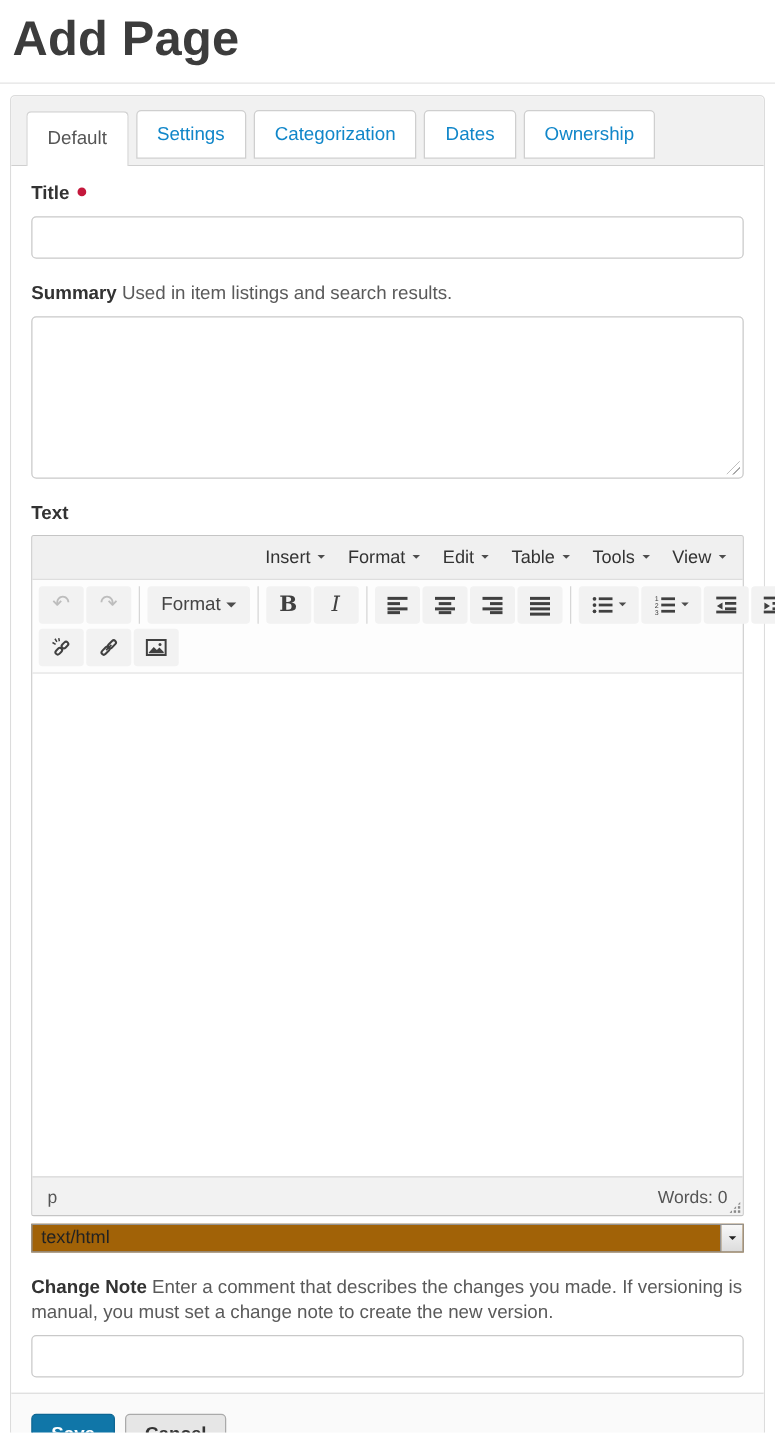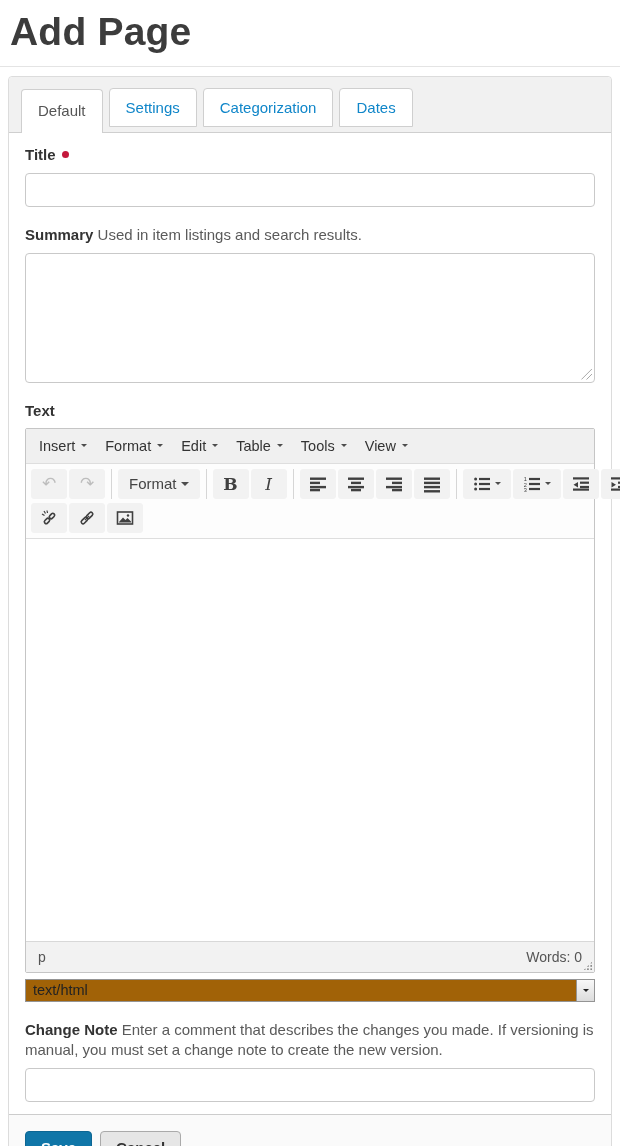--- a/index.html
+++ b/index.html
@@ -59,21 +59,21 @@
     position:absolute; right:3px; bottom:3px; width:11px; height:11px;
     background:repeating-linear-gradient(135deg, transparent 0 3px, #a9a9a9 3px 4px);
     clip-path:polygon(100% 0, 100% 100%, 0 100%);
     cursor:nwse-resize;
   }
 
   
   .editor { margin-top:7px; border:1px solid #c5c5c5; border-radius:2px; background:#fff; }
   .mce-menubar {
     background:#f0f0f0; border-bottom:1px solid #dedede;
-    display:flex; align-items:center; padding:7px 4px;
+    display:flex; align-items:center; padding:7px 4px;justify-content:flex-end;
   }
   .menu-item {
     font-size:14.5px; color:#333; padding:2px 9px; cursor:pointer;
     display:flex; align-items:center; gap:6px;
   }
   .caret {
     width:0; height:0; border-left:4px solid transparent; border-right:4px solid transparent;
     border-top:4px solid #4d4d4d; display:inline-block;
   }
   .caret.sm { border-left-width:3.5px; border-right-width:3.5px; border-top-width:3.5px; }
@@ -142,20 +142,21 @@
 <h1 class="page-title">Add Page</h1>
 <hr class="title-rule">
 
 <div class="panel">
 
   <div class="tabbar">
     <div class="tab active">Default</div>
     <div class="tab inactive">Settings</div>
     <div class="tab inactive">Categorization</div>
     <div class="tab inactive">Dates</div>
+    <div class="tab inactive">Ownership</div>
   </div>
 
   <div class="content">
 
     <div class="label-row">
       <span class="lbl">Title</span><span class="req-dot"></span>
     </div>
     <input class="text-input" type="text" value="" style="">
 
     <div class="label-row">

